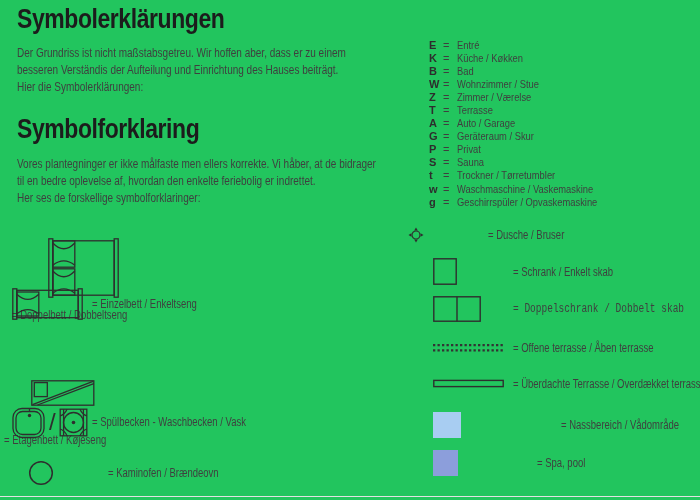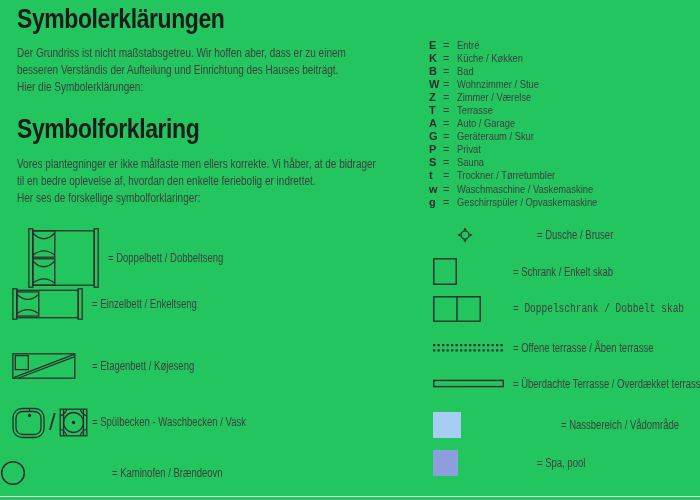--- a/index.html
+++ b/index.html
@@ -144,21 +144,21 @@
         <span class="abbr-eq">=</span>
         <span class="abbr-meaning">Waschmaschine / Vaskemaskine</span>
       </div>
     <div class="abbr-row">
         <span class="abbr-letter">g</span>
         <span class="abbr-eq">=</span>
         <span class="abbr-meaning">Geschirrspüler / Opvaskemaskine</span>
       </div>
   </div>
 
-  <div class="legend-row" style="left:28px; top:228px; height:60px;">
+  <div class="legend-row" style="left:12px; top:228px; height:60px;flex-direction:column;">
     <div class="icon-cell-l">
       <svg width="71" height="60" viewBox="0 0 71 60">
         <g fill="none" stroke="#2e2e2e" stroke-width="1.3">
           <rect x="0.8" y="0.8" width="4" height="58.4"></rect>
           <rect x="66.2" y="0.8" width="4" height="58.4"></rect>
           <rect x="4.8" y="2.8" width="61.4" height="54.4"></rect>
           <rect x="4.8" y="2.8" width="22" height="26.4"></rect>
           <rect x="4.8" y="30.8" width="22" height="26.4"></rect>
           <path d="M4.8,5 Q15.8,16.5 26.8,5"></path>
           <path d="M4.8,27.2 Q15.8,18.5 26.8,27.2"></path>
@@ -179,21 +179,21 @@
           <rect x="4.8" y="2.3" width="61.4" height="27.4"></rect>
           <rect x="4.8" y="4" width="22" height="24"></rect>
           <path d="M4.8,6.2 Q15.8,16.5 26.8,6.2"></path>
           <path d="M4.8,25.8 Q15.8,17.5 26.8,25.8"></path>
         </g>
       </svg>
     </div>
     <span class="lbl">= Einzelbett / Enkeltseng</span>
   </div>
 
-  <div class="legend-row" style="left:12px; top:353px; height:26px;">
+  <div class="legend-row" style="left:4px; top:353px; height:26px;flex-direction:column;">
     <div class="icon-cell-l">
       <svg width="64" height="26" viewBox="0 0 64 26">
         <g fill="none" stroke="#2e2e2e" stroke-width="1.3">
           <rect x="0.8" y="0.8" width="62" height="24.4"></rect>
           <rect x="3.3" y="2.6" width="13" height="14"></rect>
           <path d="M1.5,24.6 L62,1.4"></path>
           <path d="M6.5,25 L62.8,3.6"></path>
         </g>
       </svg>
     </div>
@@ -221,30 +221,30 @@
           <path d="M21,1.2 Q23,6 27.8,8"></path>
           <path d="M1.2,21 Q6,23 8,27.8"></path>
           <path d="M21,27.8 Q23,23 27.8,21"></path>
           <circle cx="14.5" cy="14.5" r="1.8" fill="#2e2e2e" stroke="none"></circle>
         </g>
       </svg>
     </div>
     <span class="lbl">= Spülbecken - Waschbecken / Vask</span>
   </div>
 
-  <div class="legend-row" style="left:0; top:460px; height:26px;gap:32px;">
+  <div class="legend-row" style="left:28px; top:460px; height:26px;">
     <div class="icon-cell-l">
       <svg width="26" height="26" viewBox="0 0 26 26">
         <circle cx="13" cy="13" r="11.3" fill="none" stroke="#2e2e2e" stroke-width="1.5"></circle>
       </svg>
     </div>
     <span class="lbl">= Kaminofen / Brændeovn</span>
   </div>
 
-  <div class="legend-row" style="left:457px; top:227px; height:16px;">
+  <div class="legend-row" style="left:408px; top:227px; height:16px;">
     <div class="icon-cell-r">
       <svg width="16" height="16" viewBox="0 0 16 16">
         <circle cx="8" cy="8" r="4" fill="none" stroke="#2e2e2e" stroke-width="1.2"></circle>
         <g fill="#2e2e2e" stroke="none">
           <path d="M8,0.5 L6.2,3.4 L9.8,3.4 Z"></path>
           <path d="M8,15.5 L6.2,12.6 L9.8,12.6 Z"></path>
           <path d="M0.5,8 L3.4,6.2 L3.4,9.8 Z"></path>
           <path d="M15.5,8 L12.6,6.2 L12.6,9.8 Z"></path>
         </g>
       </svg>

